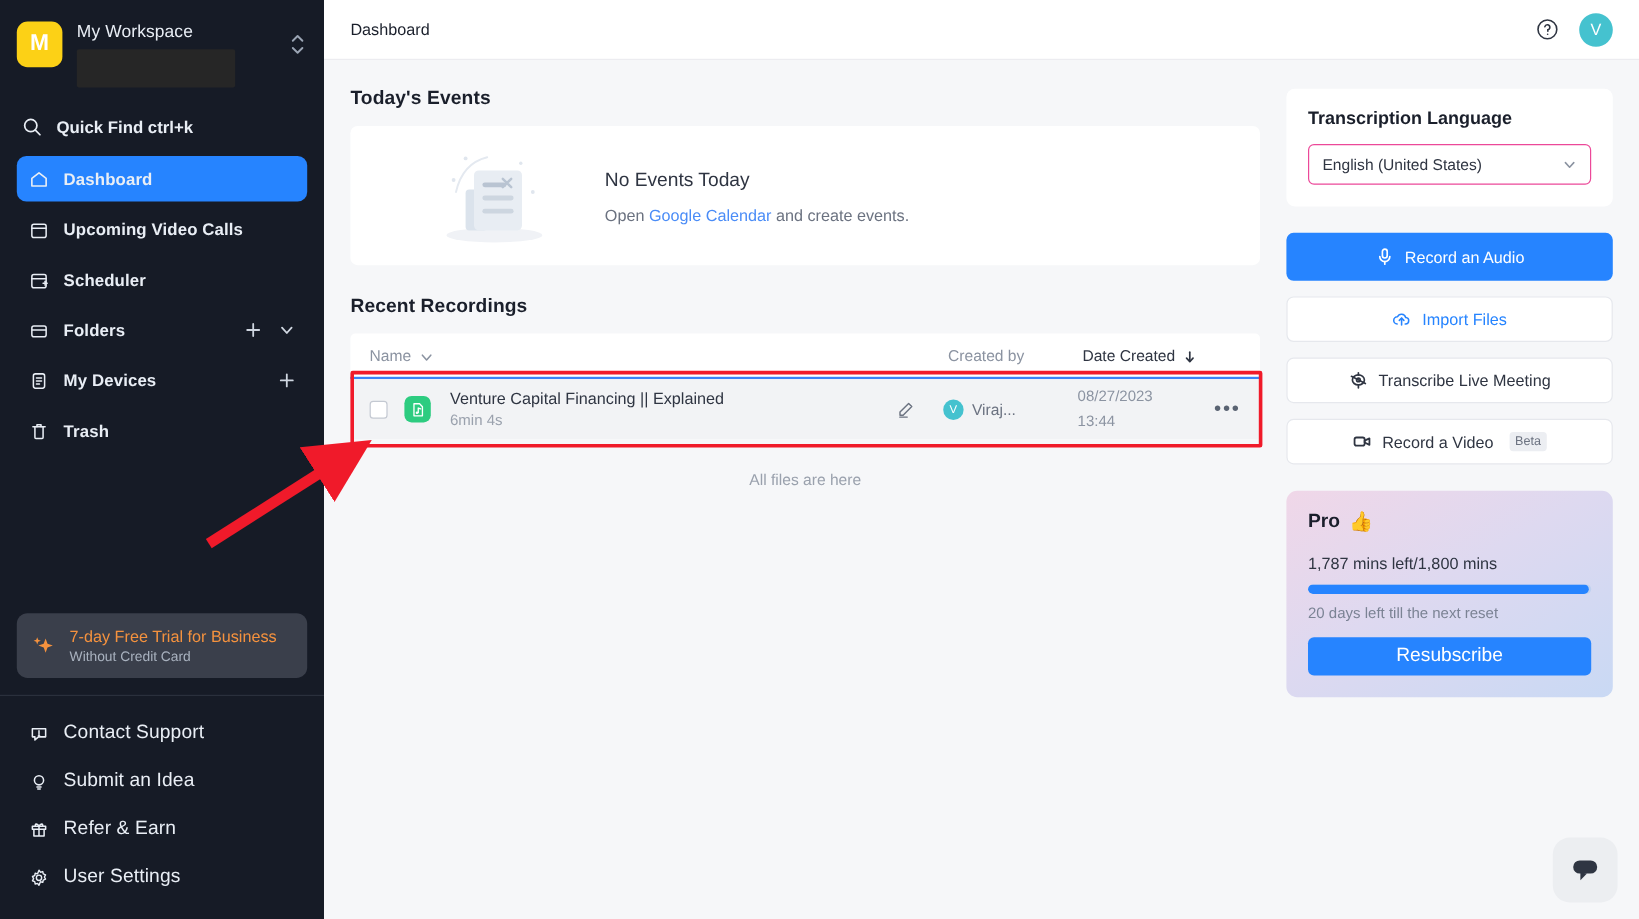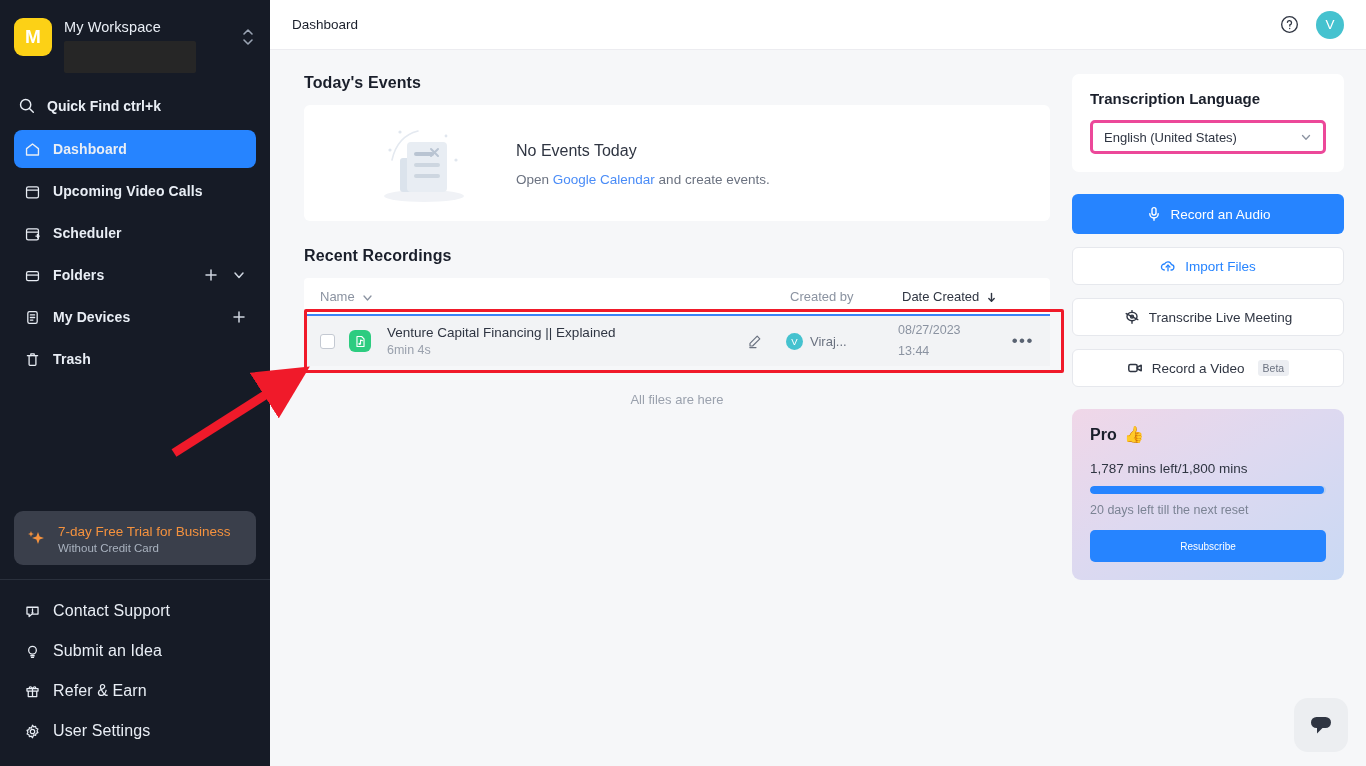--- a/index.html
+++ b/index.html
@@ -86,21 +86,21 @@
   .topbar .crumb { font-size: 13.5px; color: #1a1f2b; }
   .topbar .spacer { flex: 1; }
   .help-icon { width: 21px; height: 21px; color: #2f3542; cursor: pointer; margin-right: 16px; }
   .avatar {
     width: 28px; height: 28px; border-radius: 50%;
     background: #45c2cf; color: #ffffff;
     display: flex; align-items: center; justify-content: center;
     font-size: 13.5px; cursor: pointer;
   }
 
-  .body-row { flex: 1; display: flex; min-height: 0; padding-left: 12px; }
+  .body-row { flex: 1; display: flex; min-height: 0; }
   .content { flex: 1; padding: 24px 22px 0 22px; min-width: 0; }
   .sec-title { font-size: 16px; font-weight: 700; color: #1a1f2b; margin-bottom: 13px; letter-spacing: .1px; }
 
   .events-card {
     background: #ffffff; border-radius: 6px;
     height: 116px; display: flex; align-items: center;
     padding: 0 0 0 72px; gap: 44px;
   }
   .events-illu { width: 96px; height: 86px; flex: 0 0 96px; }
   .events-texts { padding-top: 2px; }
@@ -154,21 +154,21 @@
     position: absolute; left: 0px; top: -7px; width: 760px; height: 64px;
     border: 3px solid #f01a2a; border-radius: 2px; pointer-events: none;
   }
   .all-files { text-align: center; font-size: 13px; color: #9aa1ad; margin-top: 26px; }
 
   
   .rpanel { width: 294px; flex: 0 0 294px; padding: 24px 22px 0 0; }
   .lang-card { background: #ffffff; border-radius: 7px; padding: 16px 18px 18px 18px; }
   .lang-title { font-size: 15px; font-weight: 700; color: #1a1f2b; margin-bottom: 13px; }
   .select {
-    height: 34px; border: 3px solid #ec4899; border-radius: 5px;
+    height: 34px; border: 1px solid #ec4899; border-radius: 5px;
     display: flex; align-items: center; padding: 0 11px;
     font-size: 13px; color: #2f3542; cursor: pointer;
   }
   .select .v { flex: 1; }
   .select .caret2 { width: 12px; height: 12px; color: #8b93a1; }
 
   .btn {
     height: 38px; border-radius: 6px; margin-top: 13px;
     display: flex; align-items: center; justify-content: center; gap: 9px;
     font-size: 13.5px; cursor: pointer; background: #ffffff;
@@ -186,21 +186,21 @@
     margin-top: 22px; border-radius: 9px; padding: 16px 18px 18px 18px;
     background: linear-gradient(150deg, #f0d7e8 0%, #ded9f0 45%, #c9d9f4 100%);
   }
   .pro-h { display: flex; align-items: center; gap: 8px; font-size: 16px; font-weight: 700; color: #1a1f2b; }
   .pro-mins { font-size: 13.5px; color: #2f3542; margin-top: 17px; }
   .pbar { height: 8px; border-radius: 5px; background: #bfd1ef; margin-top: 10px; overflow: hidden; }
   .pbar span { display: block; height: 100%; background: #2684ff; border-radius: 5px; }
   .pro-days { font-size: 12.5px; color: #7b8394; margin-top: 9px; }
   .resub {
     margin-top: 13px; height: 32px; border-radius: 5px; background: #2684ff;
-    color: #ffffff; font-size: 10px;
+    color: #ffffff; font-size: 16px;
     display: flex; align-items: center; justify-content: center; cursor: pointer;
   }
 
   
   .arrow-svg { position: absolute; left: 160px; top: 355px; width: 150px; height: 110px; pointer-events: none; }
   .chat-btn {
     position: absolute; right: 18px; bottom: 14px;
     width: 54px; height: 54px; border-radius: 14px; background: #eceef1;
     display: flex; align-items: center; justify-content: center; cursor: pointer;
   }

